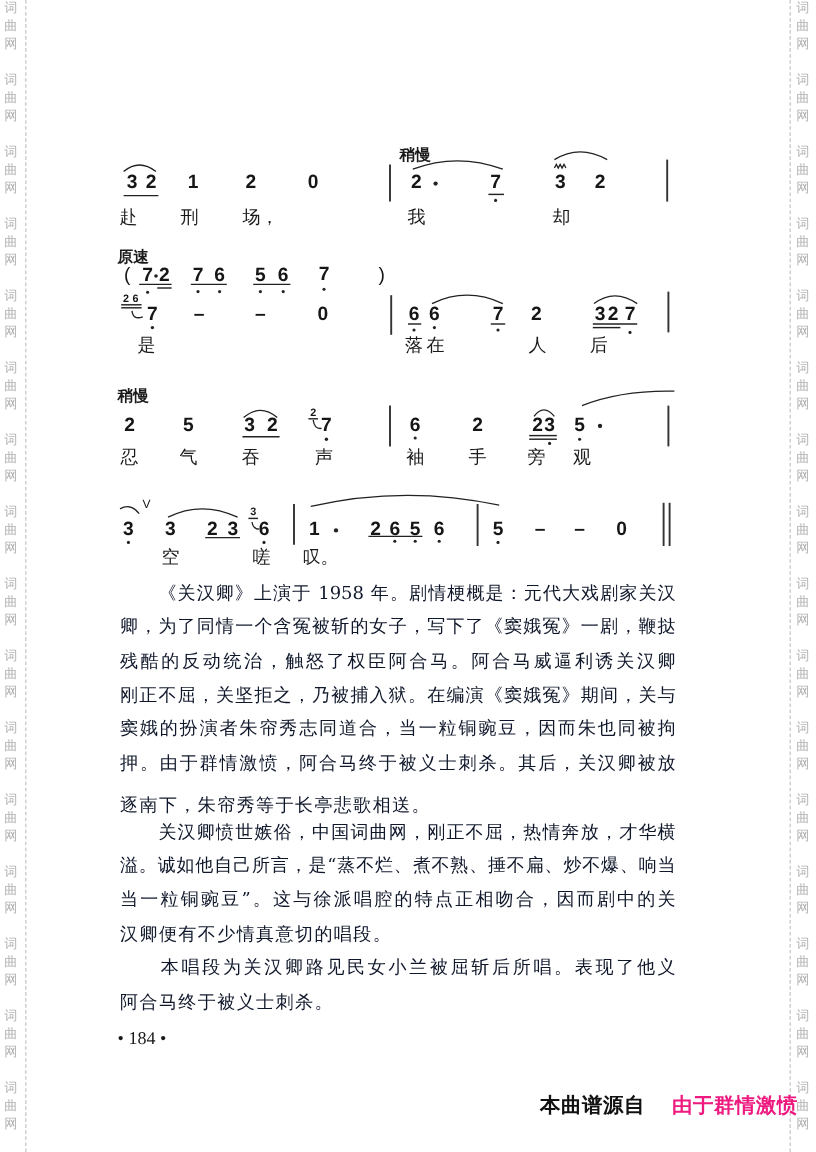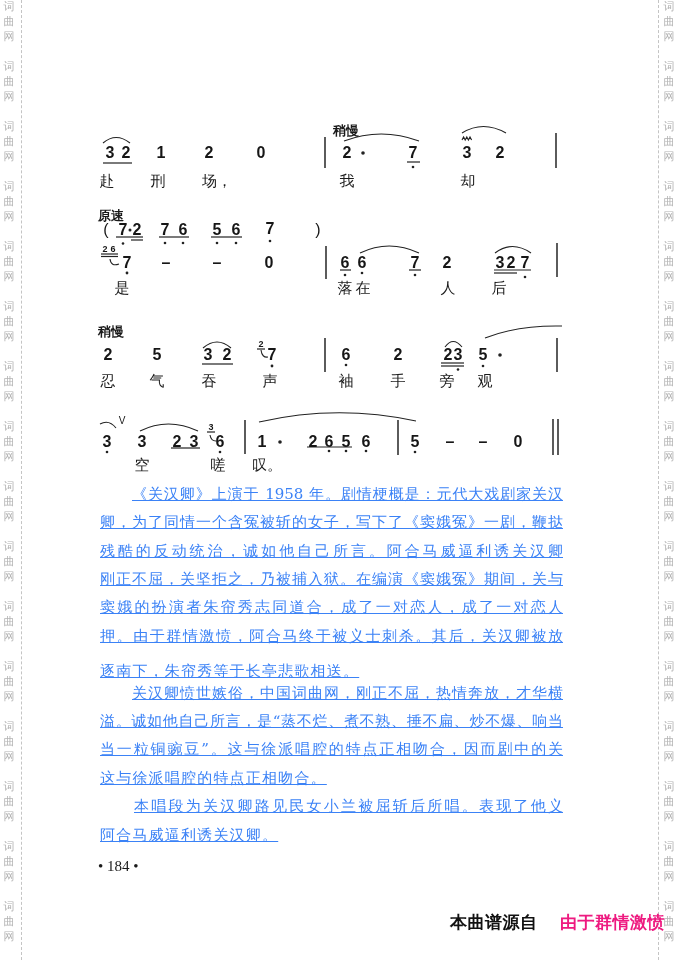--- a/index.html
+++ b/index.html
@@ -26,22 +26,22 @@
     position: absolute; transform: translate(-50%, -50%);
     font: 15px/15px "DejaVu Serif", serif; color: #1a1a1a; white-space: nowrap;
   }
   .ly.l { transform: translateY(-50%); }
   .tempo {
     position: absolute; transform: translateY(-50%);
     font: bold 13px/13px "DejaVu Sans", sans-serif; color: #1a1a1a; white-space: nowrap;
   }
   .pl {
     position: absolute; left: 100px; width: 463px; height: 28.4px;
-    font: 15px/28.4px "DejaVu Serif", serif; color: #3b82f6;
-    text-align: justify; text-align-last: justify; overflow: visible; text-decoration: underline;
+    font: 15px/28.4px "DejaVu Serif", serif; color: #0f172a;
+    text-align: justify; text-align-last: justify; overflow: visible;
   }
   .pl.first { left: 132px; width: 431px; }
   .pl.last { text-align-last: left; letter-spacing: 1.2px; }
   .pagenum {
     position: absolute; left: 98px; top: 857px;
     font: 15px/18px "Liberation Serif", serif; color: #1a1a1a; white-space: nowrap;
   }
   .footer-txt {
     position: absolute; top: 912px;
     font: bold 17px/20px "DejaVu Sans", sans-serif; white-space: nowrap; letter-spacing: 0.5px;
@@ -278,37 +278,37 @@
     <span class="n" style="left:518px;top:442px">0</span>
 
     <span class="ly" style="left:142px;top:465px">空</span>
     <span class="ly" style="left:218px;top:465px">嗟</span>
     <span class="ly l" style="left:252px;top:465px">叹。</span>
   </div>
 
   <div>
     <div class="pl first" style="top:479.8px">《关汉卿》上演于 1958 年。剧情梗概是：元代大戏剧家关汉</div>
     <div class="pl" style="top:508.2px">卿，为了同情一个含冤被斩的女子，写下了《窦娥冤》一剧，鞭挞</div>
-    <div class="pl" style="top:536.6px">残酷的反动统治，诚如他自己所言。阿合马威逼利诱关汉卿</div>
+    <div class="pl" style="top:536.6px">残酷的反动统治，触怒了权臣阿合马。阿合马威逼利诱关汉卿</div>
     <div class="pl" style="top:565.0px">刚正不屈，关坚拒之，乃被捕入狱。在编演《窦娥冤》期间，关与</div>
-    <div class="pl" style="top:593.4px">窦娥的扮演者朱帘秀志同道合，成了一对恋人，成了一对恋人</div>
+    <div class="pl" style="top:593.4px">窦娥的扮演者朱帘秀志同道合，当一粒铜豌豆，因而朱也同被拘</div>
     <div class="pl" style="top:621.8px">押。由于群情激愤，阿合马终于被义士刺杀。其后，关汉卿被放</div>
     <div class="pl last" style="top:657px">逐南下，朱帘秀等于长亭悲歌相送。</div>
   </div>
 
   <div>
     <div class="pl first" style="top:678.6px">关汉卿愤世嫉俗，中国词曲网，刚正不屈，热情奔放，才华横</div>
     <div class="pl" style="top:707.0px">溢。诚如他自己所言，是“蒸不烂、煮不熟、捶不扁、炒不爆、响当</div>
     <div class="pl" style="top:735.4px">当一粒铜豌豆”。这与徐派唱腔的特点正相吻合，因而剧中的关</div>
-    <div class="pl last" style="top:763.8px">这与徐派唱腔的特点正相吻合。</div>
+    <div class="pl last" style="top:763.8px">汉卿便有不少情真意切的唱段。</div>
   </div>
 
   <div>
     <div class="pl first" style="top:792.2px;left:134px;width:429px">本唱段为关汉卿路见民女小兰被屈斩后所唱。表现了他义</div>
-    <div class="pl last" style="top:820.6px">阿合马威逼利诱关汉卿。</div>
+    <div class="pl last" style="top:820.6px">阿合马终于被义士刺杀。</div>
   </div>
 
   <div class="pagenum">• 184 •</div>
 
   <div>
     <span class="footer-txt" style="left:450px;color:#111111">本曲谱源自</span>
     <span class="footer-txt" id="site-link" style="left:560px;color:#ee1a80">由于群情激愤</span>
   </div>
 
 </div>

